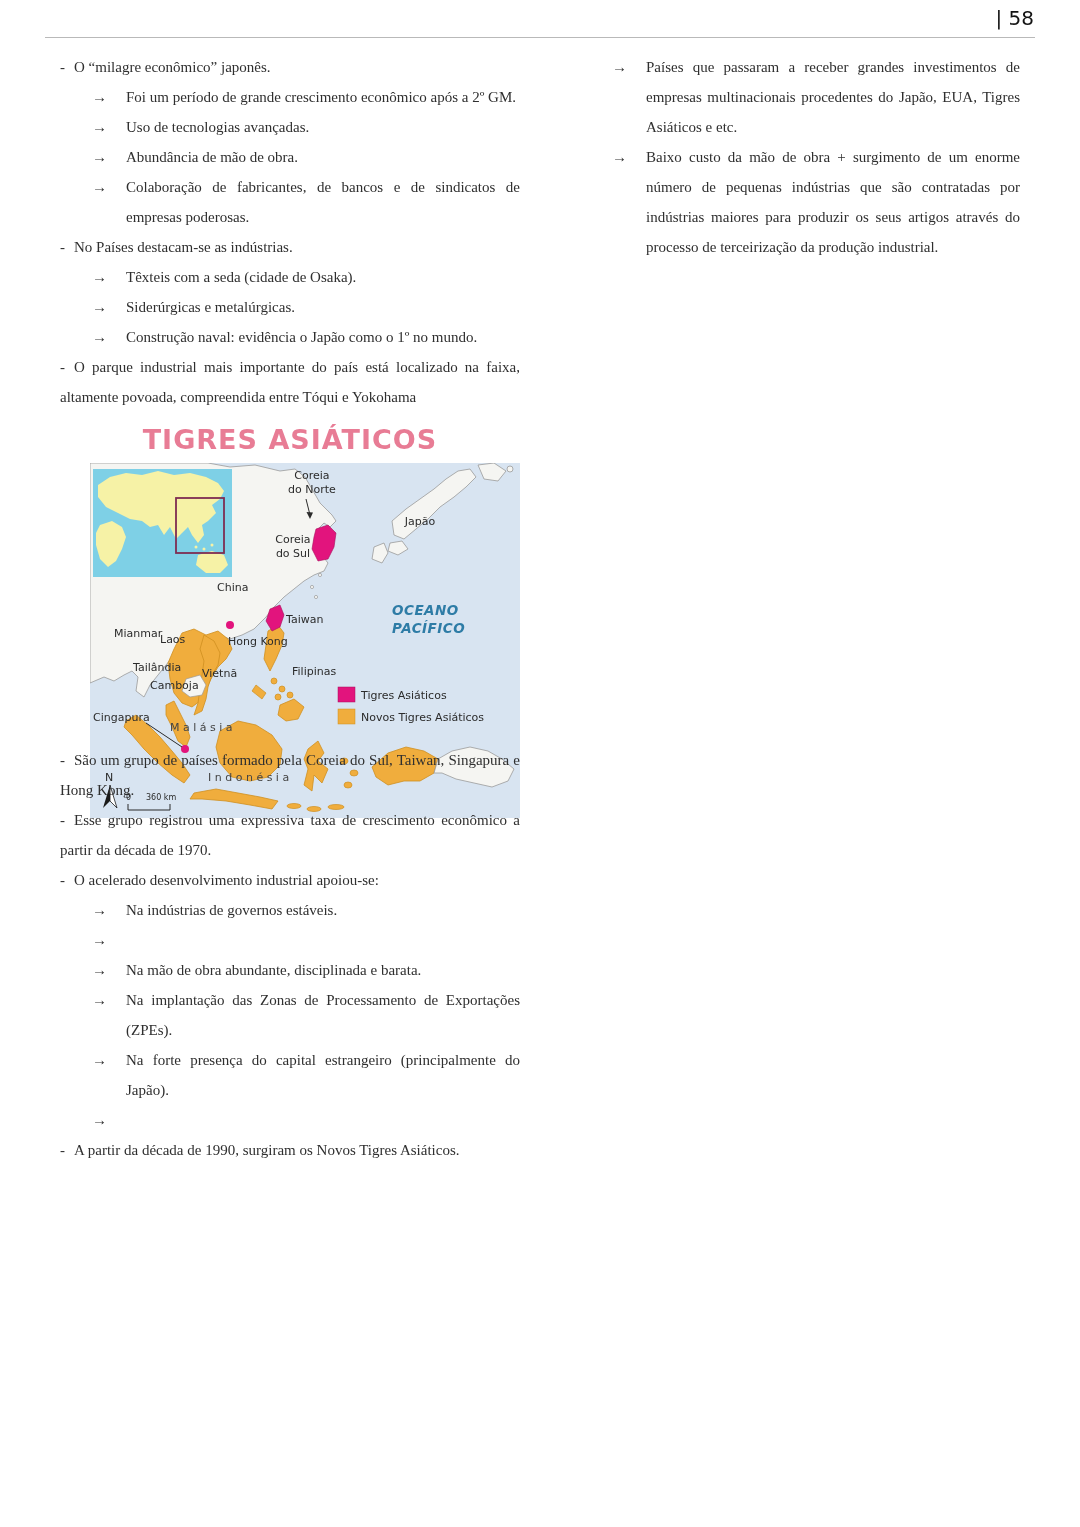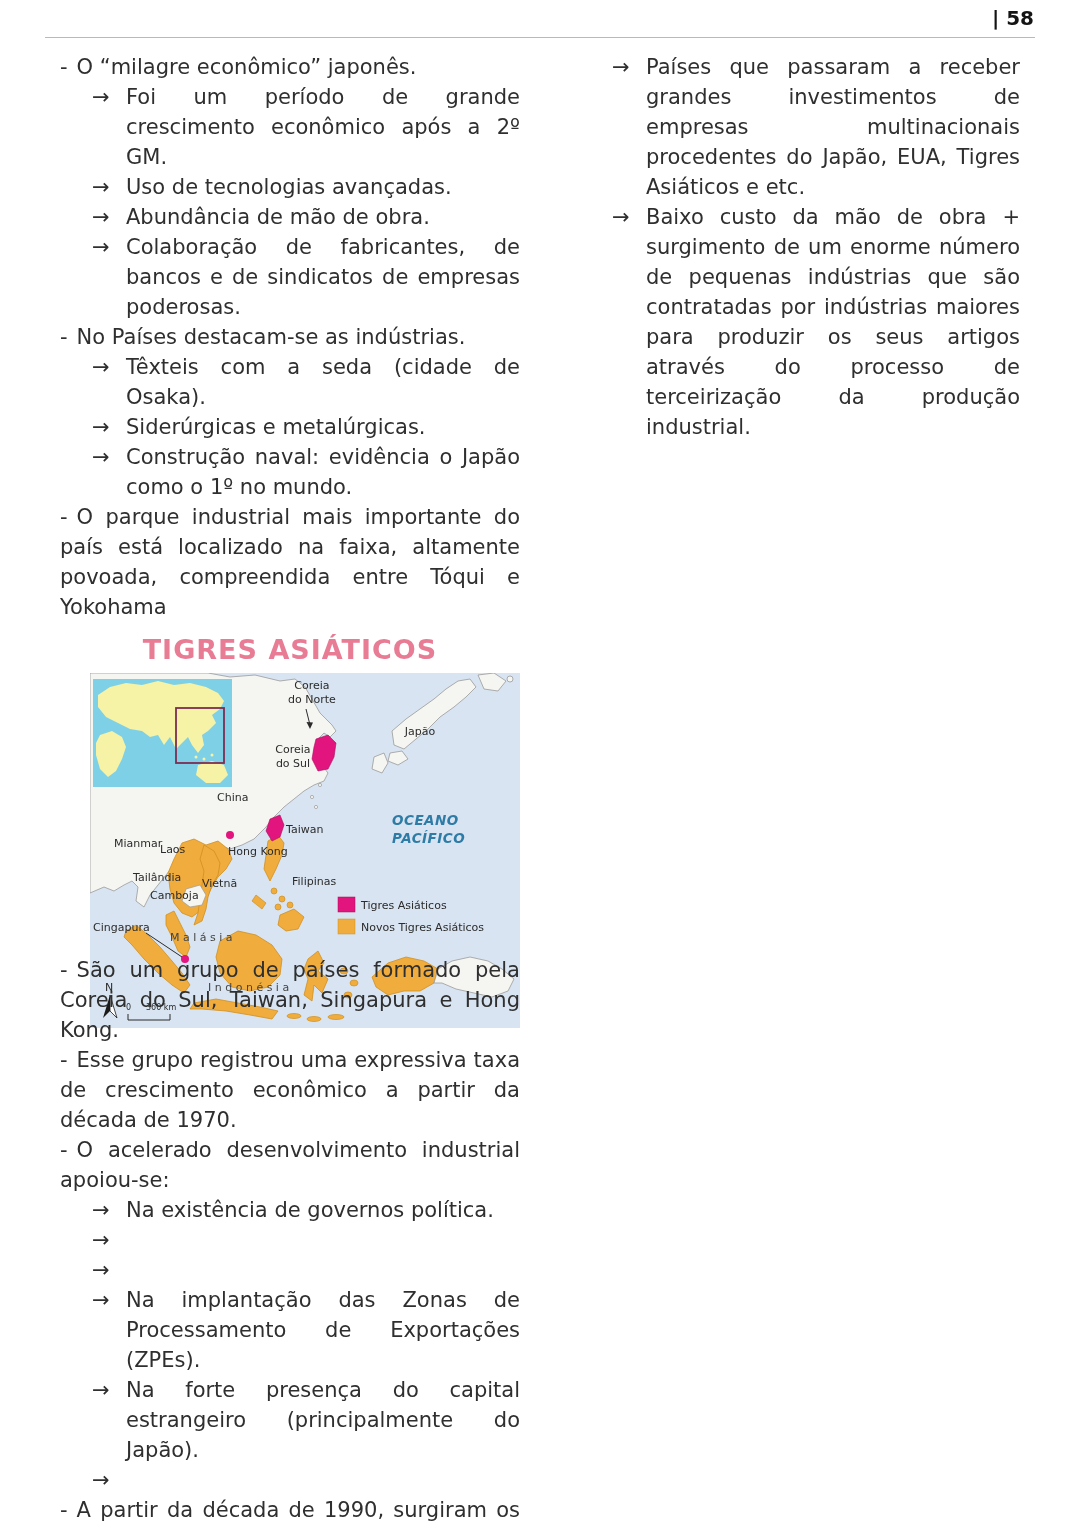--- a/index.html
+++ b/index.html
@@ -1,23 +1,23 @@
 <!DOCTYPE html>
 <html><head>
 <meta charset="utf-8">
 <style>
   html,body{margin:0;padding:0;background:#ffffff;}
   .page{position:relative;width:1080px;height:1527px;background:#ffffff;overflow:hidden;
         font-family:"DejaVu Sans", sans-serif;color:#2e2e2e;}
-  .page-number{position:absolute;top:6px;right:46px;font-size:20px;font-weight:bold;color:#141414;}
+  .page-number{position:absolute;top:6px;right:46px;font-size:20px;font-weight:normal;color:#141414;}
   .top-rule{position:absolute;top:37px;left:45px;width:990px;border-top:1.6px solid #b9b9b9;}
   .content{position:absolute;top:52px;left:60px;display:flex;gap:60px;}
   .col-left{width:460px;}
   .col-right{width:440px;}
-  .item{font-size:21px;line-height:30px;text-align:justify;color:#2f2f2f;}
+  .item{font-size:15px;line-height:30px;text-align:justify;color:#2f2f2f;font-family:Liberation Serif, serif;}
   .dash .marker{margin-right:9px;}
   .arrow{display:flex;}
   .arrow .marker{flex:0 0 66px;padding-left:32px;box-sizing:border-box;}
   .arrow .txt{flex:1;text-align:justify;}
   .map-title{margin:12px 0 8px 0;text-align:center;font-size:27px;font-weight:bold;
              letter-spacing:1px;color:#e87c95;}
   .map-wrap{margin-left:30px;width:430px;height:256px;}
   svg text{font-family:"DejaVu Sans", sans-serif;}
   .map-label{font-size:11px;fill:#2b2b2b;}
   .map-label-sp{font-size:11px;fill:#444;}
@@ -178,27 +178,28 @@
         <span class="marker">-</span><span class="txt">São um grupo de países formado pela Coreia do Sul, Taiwan, Singapura e Hong Kong.</span>
       </div>
       <div class="item dash">
         <span class="marker">-</span><span class="txt">Esse grupo registrou uma expressiva taxa de crescimento econômico a partir da década de 1970.</span>
       </div>
       <div class="item dash">
         <span class="marker">-</span><span class="txt">O acelerado desenvolvimento industrial apoiou-se:</span>
       </div>
       <div class="item arrow">
         <span class="marker">→</span>
-          <span class="txt">Na existência de governos política.</span>
-      </div>
-      <div class="item arrow">
-        <span class="marker">→</span>
-      </div>
-      <div class="item arrow">
-        <span class="marker">→</span>
+          <span class="txt">Na indústrias de governos estáveis.</span>
+      </div>
+      <div class="item arrow">
+        <span class="marker">→</span>
+      </div>
+      <div class="item arrow">
+        <span class="marker">→</span>
+          <span class="txt">Na mão de obra abundante, disciplinada e barata.</span>
       </div>
       <div class="item arrow">
         <span class="marker">→</span>
           <span class="txt">Na implantação das Zonas de Processamento de Exportações (ZPEs).</span>
       </div>
       <div class="item arrow">
         <span class="marker">→</span>
           <span class="txt">Na forte presença do capital estrangeiro (principalmente do Japão).</span>
       </div>
       <div class="item arrow">

